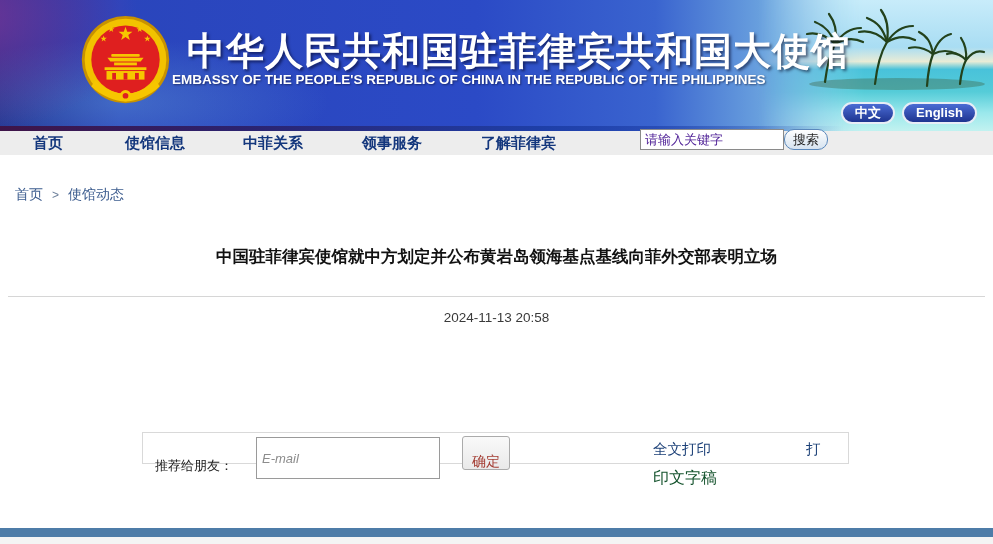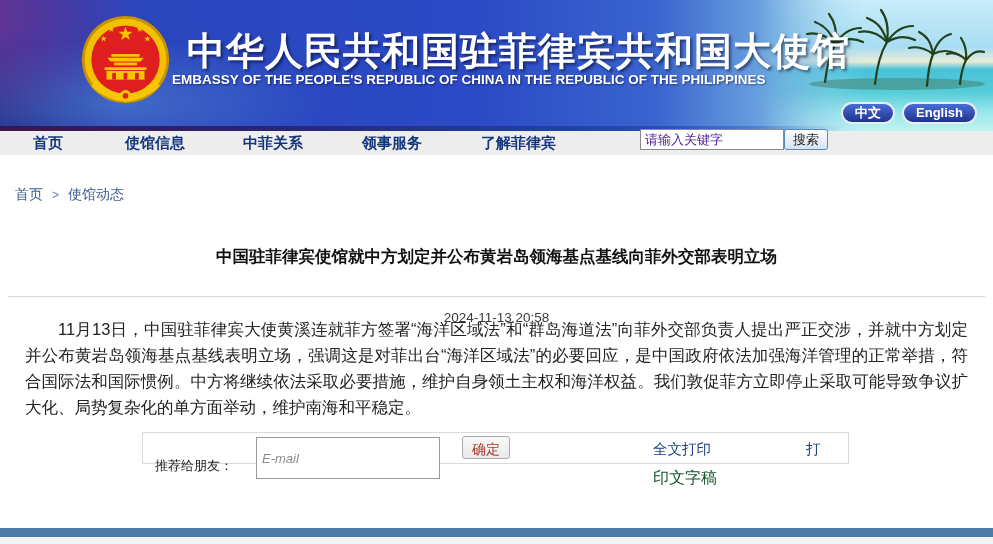--- a/index.html
+++ b/index.html
@@ -55,21 +55,21 @@
   }
   .search-input {
     position:absolute; left:640px; top:129px; width:134px; height:17px;
     border:1px solid #8a8a8a; font-size:13px; color:#4c1d95; padding:1px 4px;
     font-family:"Liberation Sans", sans-serif;
   }
   .search-btn {
     position:absolute; left:784px; top:129px; height:21px; padding:0 8px;
     font-size:13px; color:#222; cursor:pointer;
     background:linear-gradient(#fefefe, #d6e3f0);
-    border:1px solid #5a88bc; border-radius:3px;
+    border:1px solid #5a88bc; border-radius:10px;
     font-family:"Liberation Sans", sans-serif;
   }
 
   
   .breadcrumb { position:absolute; left:15px; top:186px; font-size:14px; color:#4a6186; }
   .crumb-link { color:#3c5c8e; text-decoration:none; cursor:pointer; }
   .crumb-sep { margin:0 9px; color:#6c7f9a; font-size:12px; }
 
   
   .article-title {
@@ -96,21 +96,21 @@
     border:1px solid #d9d9d9; background:#fff;
   }
   .share-label { position:absolute; left:155px; top:457px; font-size:13px; color:#222; }
   .email-field {
     position:absolute; left:256px; top:437px; width:172px; height:18px;
     border:1px solid #9a9a9a; font-size:13px; padding:11px 5px; color:#333;
     font-family:"Liberation Sans", sans-serif;
   }
   .email-field::placeholder { font-style:italic; color:#8c8c8c; }
   .confirm-btn {
-    position:absolute; left:462px; top:436px; height:23px; padding:4px 9px;
+    position:absolute; left:462px; top:436px; height:23px; padding:16px 9px;
     font-size:14px; color:#a33c32; cursor:pointer;
     background:linear-gradient(#f9f9f9, #e9e9e9);
     border:1px solid #ababab; border-radius:3px;
     font-family:"Liberation Sans", sans-serif;
   }
   .print-full { position:absolute; left:653px; top:440px; font-size:14.5px; color:#1d4178; text-decoration:none; cursor:pointer; }
   .print-text-1 { position:absolute; left:806px; top:440px; font-size:14.5px; color:#1d4178; text-decoration:none; cursor:pointer; }
   .print-text-2 { position:absolute; left:653px; top:468px; font-size:16px; color:#14532d; text-decoration:none; cursor:pointer;font-family:Liberation Serif, serif; }
 
   
@@ -202,21 +202,20 @@
   <input class="search-input" type="text" value="请输入关键字" style="">
   <button class="search-btn">搜索</button>
 
   <div class="breadcrumb">
     <a class="crumb-link">首页</a><span class="crumb-sep">&gt;</span><a class="crumb-link">使馆动态</a>
   </div>
 
   <div class="article-title">中国驻菲律宾使馆就中方划定并公布黄岩岛领海基点基线向菲外交部表明立场</div>
   <div class="article-date">2024-11-13 20:58</div>
   <div class="title-divider"></div>
-  <div class="article-body">11月13日，中国驻菲律宾大使黄溪连就菲方签署“海洋区域法”和“群岛海道法”向菲外交部负责人提出严正交涉，并就中方划定并公布黄岩岛领海基点基线表明立场，强调这是对菲出台“海洋区域法”的必要回应，是中国政府依法加强海洋管理的正常举措，符合国际法和国际惯例。中方将继续依法采取必要措施，维护自身领土主权和海洋权益。我们敦促菲方立即停止采取可能导致争议扩大化、局势复杂化的单方面举动，维护南海和平稳定。</div>
 
   <div class="share-box"></div>
   <span class="share-label">推荐给朋友：</span>
   <input class="email-field" type="text" placeholder="E-mail" style="">
   <button class="confirm-btn">确定</button>
   <a class="print-full">全文打印</a>
   <a class="print-text-1">打</a>
   <a class="print-text-2">印文字稿</a>
 
   <div class="footer-bar"></div>

